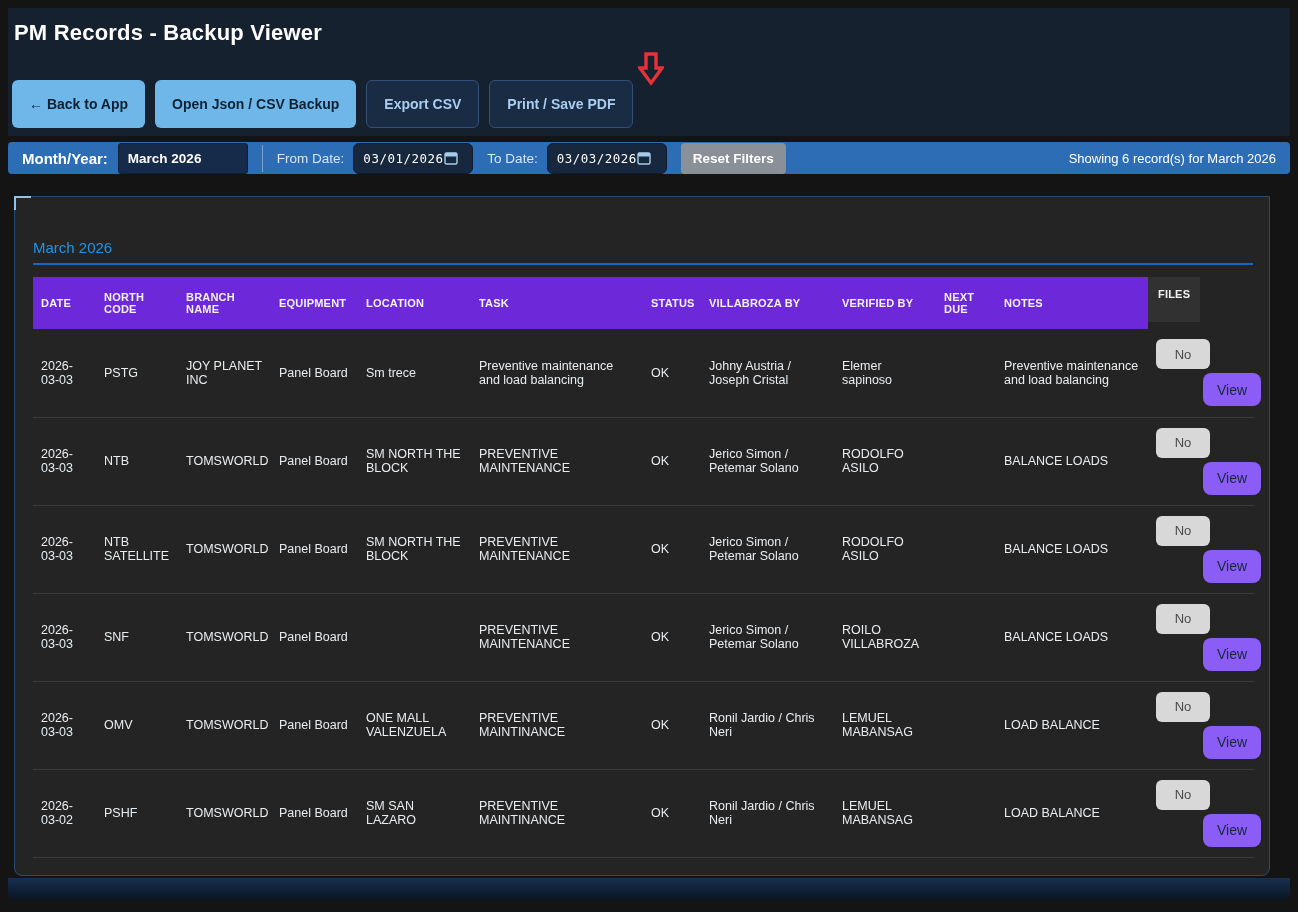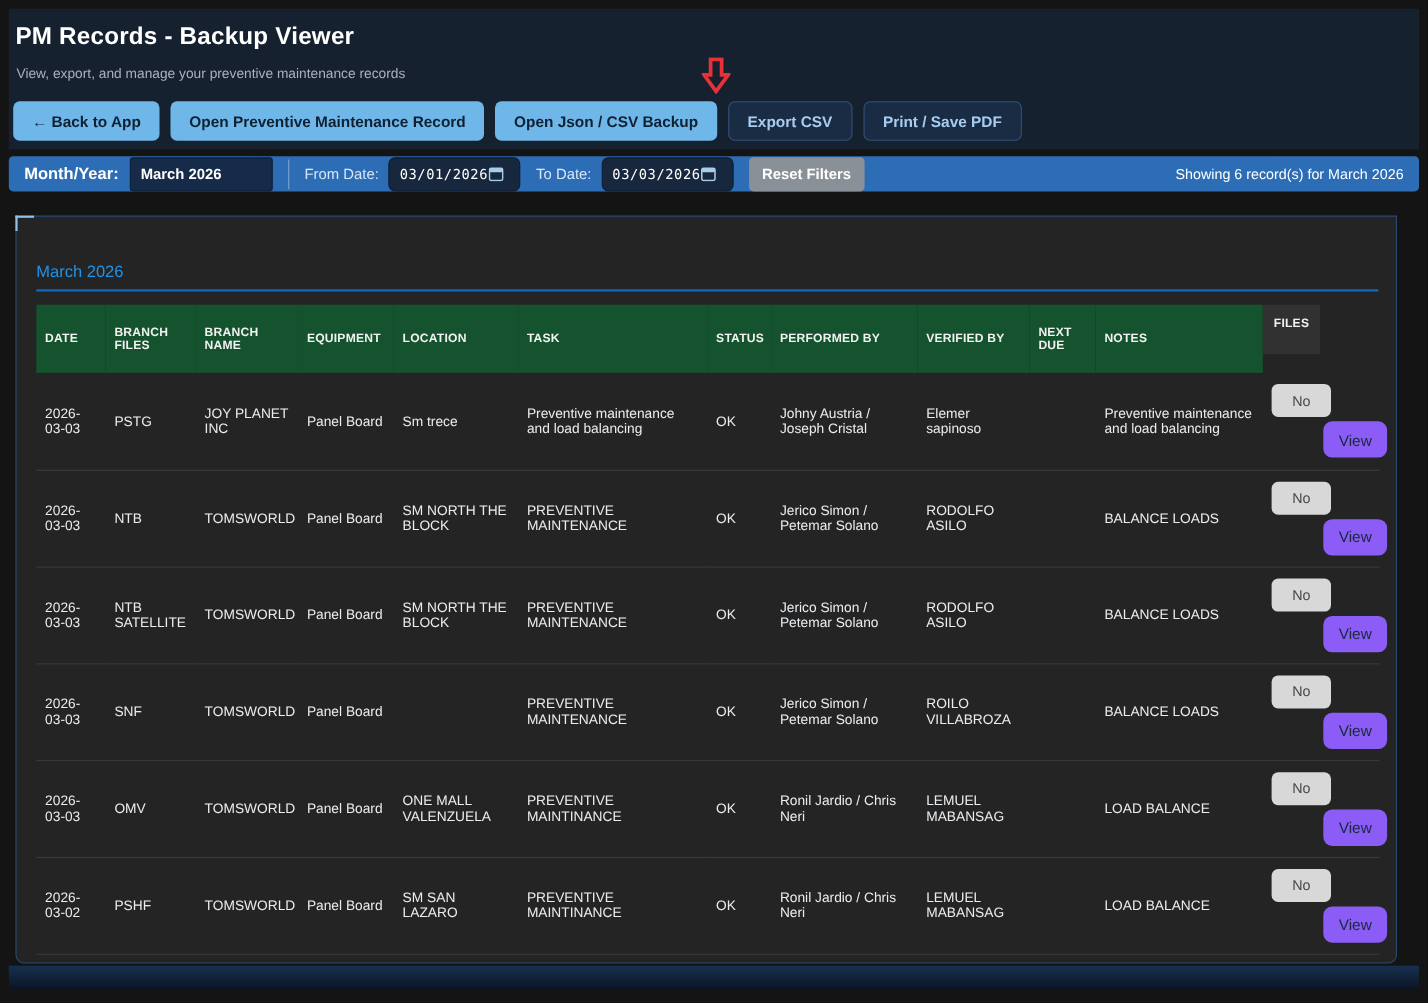--- a/index.html
+++ b/index.html
@@ -5,21 +5,21 @@
   * { margin:0; padding:0; box-sizing:border-box; }
   html,body { background:#0f0f0f; }
   body { width:1298px; height:912px; font-family:"Liberation Sans",sans-serif; }
   .app { position:relative; width:1298px; height:912px; background:#141414; overflow:hidden; }
 
   
   .header-panel { position:absolute; left:8px; top:8px; width:1282px; height:128px; background:#16212f; }
   .page-title { position:absolute; left:6px; top:12px; color:#ffffff; font-size:22px; font-weight:bold; letter-spacing:0.2px; }
   .page-subtitle { position:absolute; left:7px; top:52px; color:#a9b1ba; font-size:12.5px; }
   .btn-row { position:absolute; left:4px; bottom:8px; right:4px; display:flex; gap:10px; align-items:center; }
-  .btn { height:36px; border-radius:6px; border:none; font-family:"Liberation Sans",sans-serif;
+  .btn { height:48px; border-radius:6px; border:none; font-family:"Liberation Sans",sans-serif;
          font-size:14px; font-weight:600; padding:0 17px; cursor:pointer; white-space:nowrap; }
   .btn-primary { background:#6fb7e9; color:#0e2133; }
   .btn-dark { background:#1a2b44; border:1px solid #32507a; color:#a9cdf0; }
 
   .red-arrow { position:absolute; left:638px; top:52px; width:26px; height:34px; }
 
   
   .filter-bar { position:absolute; left:8px; top:142px; width:1282px; height:32px; background:#2d6db6;
                 border-radius:4px; display:flex; align-items:center; padding:0 14px; }
   .filter-label-strong { color:#ffffff; font-size:15px; font-weight:bold; margin-right:10px; white-space:nowrap; }
@@ -37,22 +37,22 @@
 
   
   .main-panel { position:absolute; left:14px; top:196px; width:1256px; height:680px; background:#242424;
                 border:1px solid #274a74; border-radius:0 0 8px 8px; }
   .corner-accent { position:absolute; left:-1px; top:-1px; width:17px; height:14px;
                    border-left:2px solid #8fc1e9; border-top:2px solid #8fc1e9; }
   .section-title { position:absolute; left:18px; top:42px; color:#2093e6; font-size:15px; }
   .section-underline { position:absolute; left:18px; top:66px; right:16px; height:2px; background:#1468c5; }
 
   table.records { position:absolute; left:18px; top:80px; border-collapse:collapse; table-layout:fixed; width:1221px; }
-  .records th { background:#14532d; color:#f2f2f2; font-size:11px; font-weight:bold; text-align:left;
-                padding:19px 8px; height:52px; vertical-align:middle; letter-spacing:0.2px; }
+  .records th { background:#6d28d9; color:#f2f2f2; font-size:11px; font-weight:bold; text-align:left;
+                padding:9px 8px; height:52px; vertical-align:middle; letter-spacing:0.2px; }
   .records th.files-th { background:transparent; padding:0; vertical-align:top; }
   .files-th-box { display:inline-block; background:#313131; color:#f2f2f2; font-size:11px; font-weight:bold;
                   padding:11px 10px 22px 10px; min-width:46px; }
   .records td { color:#e9edf0; font-size:12.5px; padding:8px 8px; vertical-align:middle;
                 border-bottom:1px solid #3b3b3b; }
   .records tr.data-row { height:88px; }
   .files-stack { display:flex; flex-direction:column; gap:4px; align-items:flex-start; }
   .no-btn { width:54px; height:30px; background:#d8d8d8; border:none; border-radius:6px; color:#4a4a4a;
             font-family:"Liberation Sans",sans-serif; font-size:13px; cursor:default; }
   .view-btn { width:58px; height:33px; background:#8b5cf6; border:none; border-radius:8px; color:#17293b;
@@ -61,24 +61,22 @@
   .bottom-band { position:absolute; left:8px; top:878px; width:1282px; height:22px;
                  background:linear-gradient(#17304f,#0a1423); border-radius:0 0 6px 6px; }
 </style>
 </head>
 <body>
 
 <div class="app">
 
   <div class="header-panel">
     <div class="page-title">PM Records - Backup Viewer</div>
-    <div class="page-subtitle">View, export, and manage your preventive maintenance records</div>
     <div class="btn-row">
       <button class="btn btn-primary">← Back to App</button>
-      <button class="btn btn-primary">Open Preventive Maintenance Record</button>
       <button class="btn btn-primary">Open Json / CSV Backup</button>
       <button class="btn btn-dark">Export CSV</button>
       <button class="btn btn-dark">Print / Save PDF</button>
 
     </div>
   </div>
 
   <svg class="red-arrow" viewBox="0 0 26 34">
     <polygon points="8,2 18,2 18,16 24,16 13,31 2,16 8,16" fill="none" stroke="#e53238" stroke-width="3.4" stroke-linejoin="miter"></polygon>
   </svg>
@@ -124,27 +122,27 @@
           <col style="width:58px">
           <col style="width:133px">
         <col style="width:102px">
           <col style="width:60px">
           <col style="width:152px">
           <col style="width:106px">
       </colgroup>
       <thead>
         <tr>
           <th>DATE</th>
-          <th>BRANCH FILES</th>
+          <th>NORTH CODE</th>
           <th>BRANCH NAME</th>
           <th>EQUIPMENT</th>
           <th>LOCATION</th>
           <th>TASK</th>
           <th>STATUS</th>
-          <th>PERFORMED BY</th>
+          <th>VILLABROZA BY</th>
           <th>VERIFIED BY</th>
           <th>NEXT DUE</th>
           <th>NOTES</th>
           <th class="files-th"><span class="files-th-box">FILES</span></th>
         </tr>
       </thead>
       <tbody>
         <tr class="data-row">
           <td>2026-03-03</td>
           <td>PSTG</td>

